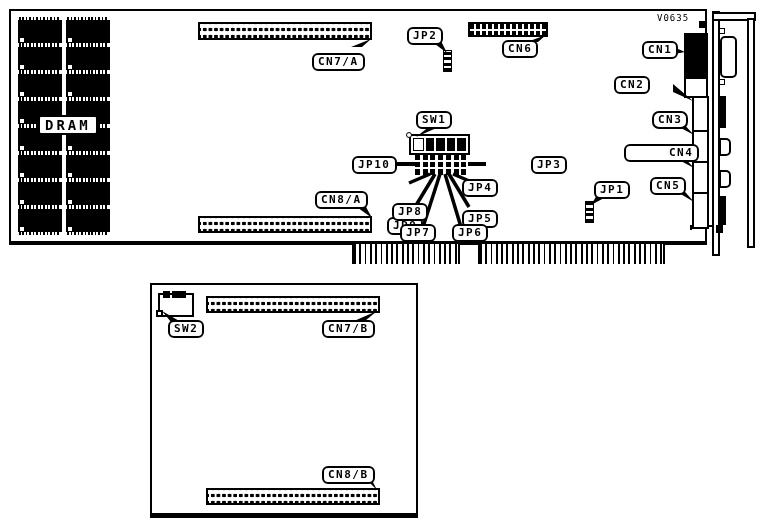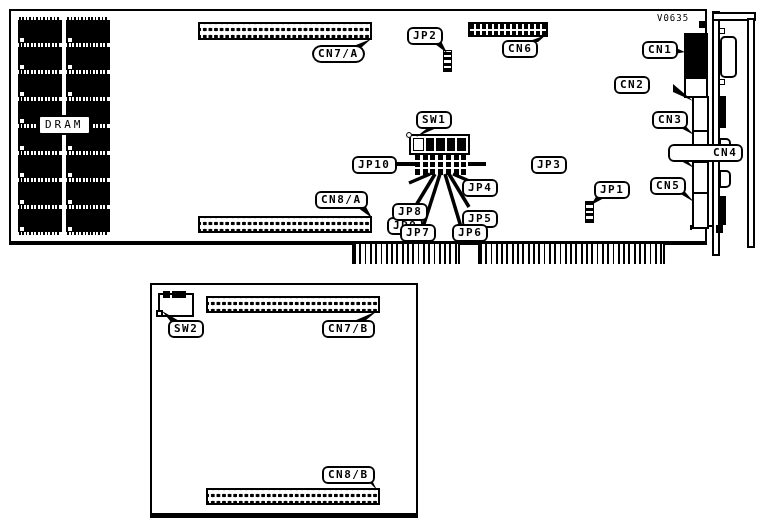--- a/index.html
+++ b/index.html
@@ -6,21 +6,21 @@
   #stage{position:relative;width:760px;height:526px;background:#fff;overflow:hidden;
          font-family:"DejaVu Sans Mono","Liberation Mono",monospace;}
   .abs{position:absolute;box-sizing:border-box;}
   
   .board{border:2px solid #000;border-bottom-width:4px;background:#fff;}
   
   .lbl{position:absolute;box-sizing:border-box;z-index:6;background:#fff;border:2px solid #000;
        border-radius:6px;padding:1px 4px;font-size:11px;font-weight:bold;letter-spacing:1.5px;
        line-height:12px;color:#000;white-space:nowrap;}
   .dram-lbl{position:absolute;z-index:6;background:#fff;border:2px solid #000;border-radius:3px;
-       padding:1px 5px;font-size:11px;font-weight:normal;letter-spacing:3px;line-height:14px;}
+       padding:1px 5px;font-size:14px;font-weight:bold;letter-spacing:3px;line-height:14px;}
   .ver{position:absolute;z-index:6;font-size:9px;letter-spacing:1px;color:#000;}
   
   .chipcol{position:absolute;display:flex;flex-direction:column;gap:4px;z-index:2;}
   .chip{position:relative;width:44px;height:23px;background-color:#000;
         background-image:linear-gradient(#fff,#fff);background-repeat:no-repeat;
         background-position:2px 18px;background-size:4px 4px;}
   .chip::before,.chip::after{content:"";position:absolute;left:1px;right:1px;height:3px;
         background:repeating-linear-gradient(90deg,#000 0 1.5px,transparent 1.5px 3.5px);}
   .chip::before{top:-3px;} .chip::after{bottom:-3px;}
   
@@ -153,27 +153,27 @@
     <polygon points="673,84 673,92 693,101" fill="#000"></polygon>
     <polygon points="679,119 679,127 694,135" fill="#000"></polygon>
     <polygon points="679,152 679,160 694,168" fill="#000"></polygon>
     <polygon points="679,185 679,193 694,202" fill="#000"></polygon>
     <polygon points="597,195 606,197 591,205" fill="#000"></polygon>
     <polygon points="171,322 181,322 162,311" fill="#000"></polygon>
     <polygon points="354,321 365,321 377,311" fill="#000"></polygon>
     <polygon points="354,467 365,467 377,490" fill="#000"></polygon>
   </svg>
 
-  <div class="lbl" style="left:312px;top:45px;border-radius:9px;">CN7/A</div>
+  <div class="lbl" style="left:312px;top:53px;">CN7/A</div>
   <div class="lbl" style="left:407px;top:27px;">JP2</div>
   <div class="lbl" style="left:502px;top:40px;">CN6</div>
   <div class="lbl" style="left:642px;top:41px;">CN1</div>
   <div class="lbl" style="left:614px;top:76px;">CN2</div>
-  <div class="lbl" style="left:652px;top:111px;">CN3</div>
-  <div class="lbl" style="left:668px;top:144px;padding-left:43px;">CN4</div>
+  <div class="lbl" style="left:652px;top:111px;border-radius:7px;">CN3</div>
+  <div class="lbl" style="left:624px;top:144px;padding-left:43px;">CN4</div>
   <div class="lbl" style="left:650px;top:177px;">CN5</div>
   <div class="lbl" style="left:416px;top:111px;">SW1</div>
   <div class="lbl" style="left:352px;top:156px;">JP10</div>
   <div class="lbl" style="left:484px;top:156px;margin-left:47px;">JP3</div>
   <div class="lbl" style="left:387px;top:186px;margin-top:31px;">JP9</div>
   <div class="lbl" style="left:462px;top:179px;">JP4</div>
   <div class="lbl" style="left:392px;top:203px;">JP8</div>
   <div class="lbl" style="left:462px;top:203px;margin-top:7px;">JP5</div>
   <div class="lbl" style="left:400px;top:224px;">JP7</div>
   <div class="lbl" style="left:452px;top:224px;">JP6</div>

